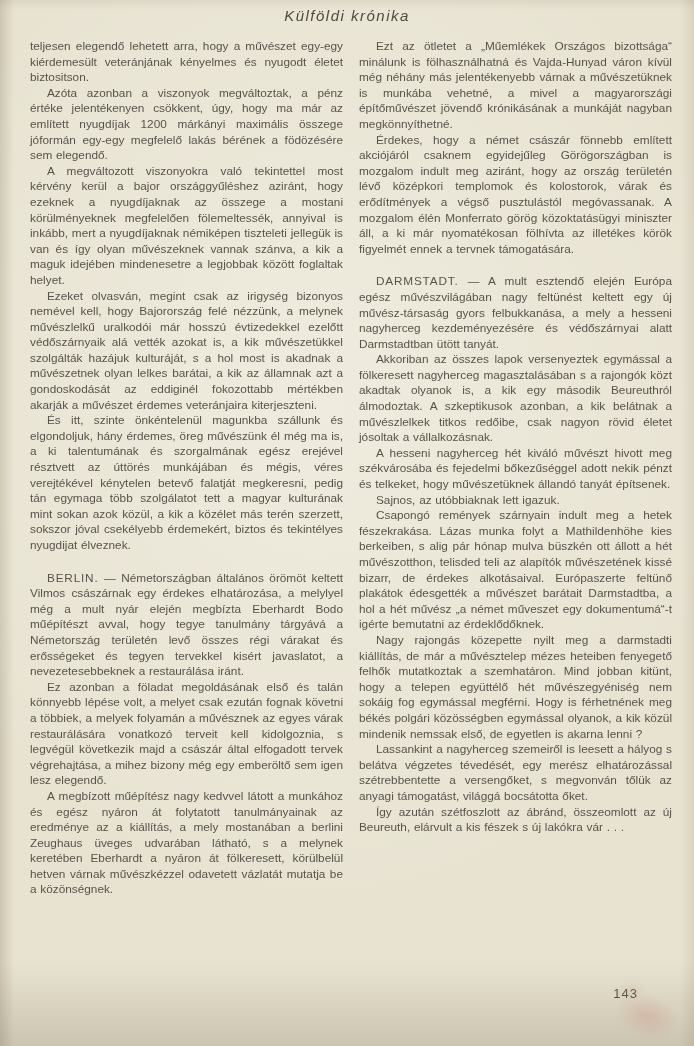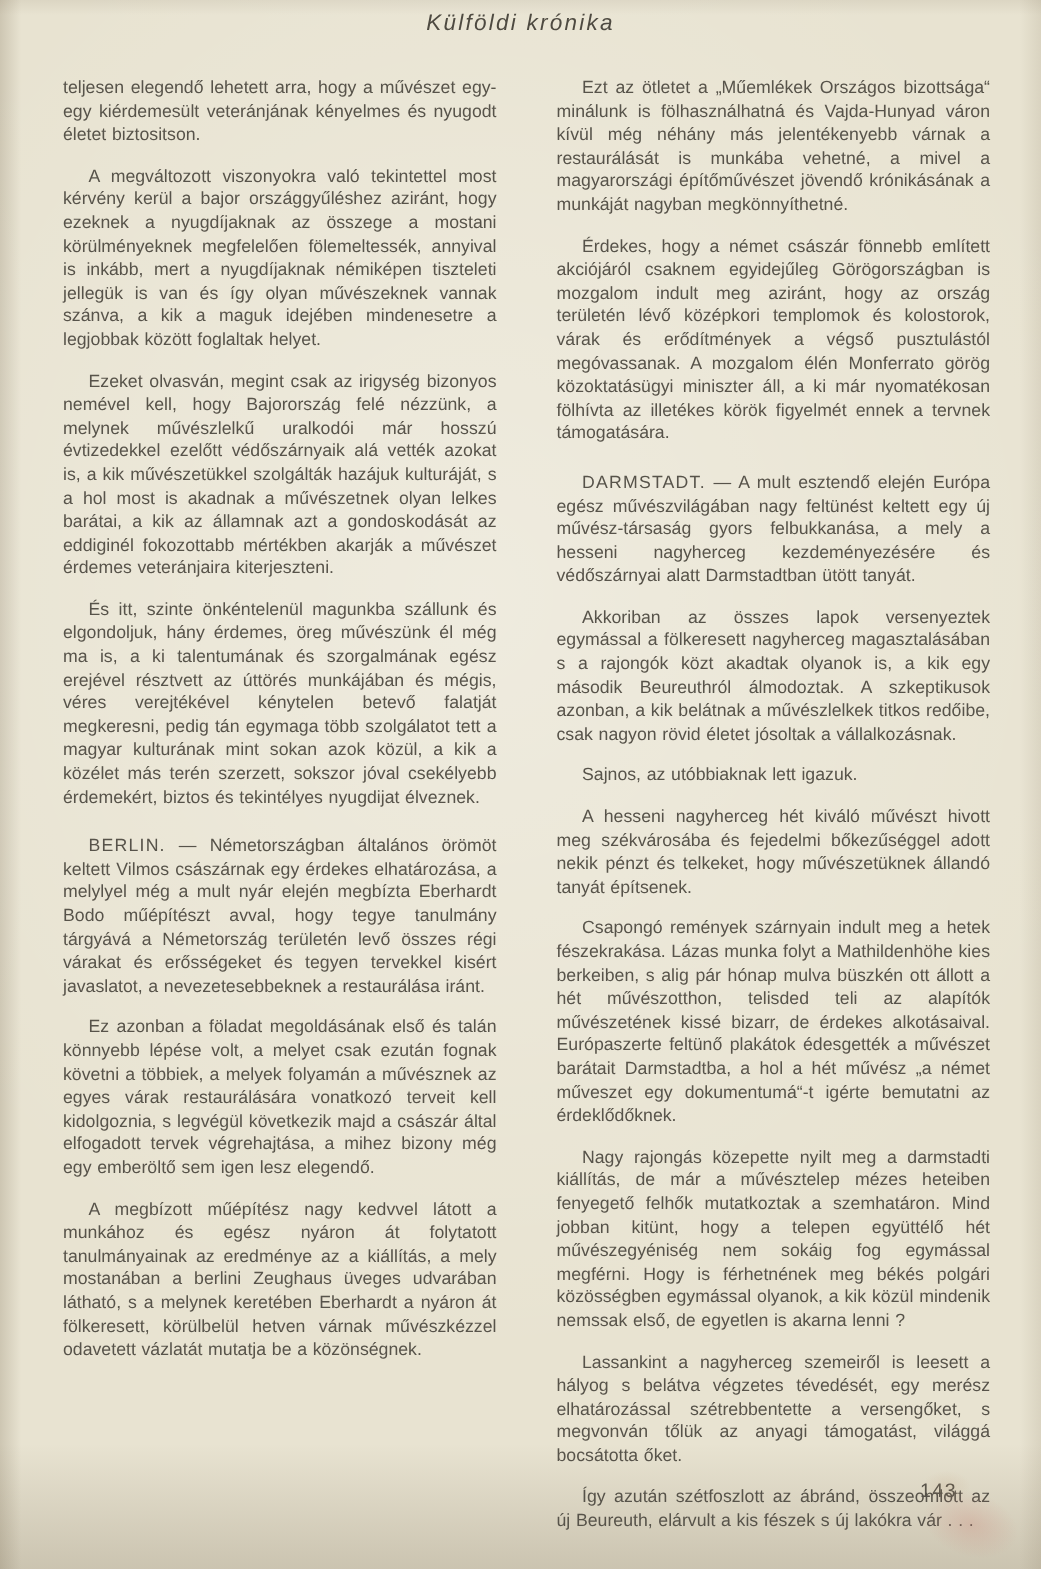--- a/index.html
+++ b/index.html
@@ -37,21 +37,21 @@
   .col {
     width: 313px;
     font-size: 11.8px;
     line-height: 15.6px;
     text-align: justify;
     hyphens: auto;
     -webkit-hyphens: auto;
     word-spacing: 0.5px;
   }
   .col p {
-    margin: 12px;
+    margin: 0;
     text-indent: 17px;
   }
   .col p.cont {
     text-indent: 0;
   }
   .col p.section-start {
     margin-top: 17px;
   }
   .section-lead {
     letter-spacing: 0.8px;
@@ -90,35 +90,36 @@
 <div class="page">
 
   <div class="running-header">
     <span>Külföldi krónika</span>
   </div>
 
   <div class="columns">
 
     <div class="col">
       <p class="cont">teljesen elegendő lehetett arra, hogy a művészet egy-egy kiérdemesült veteránjának kényelmes és nyugodt életet biztositson.</p>
+      <p>Azóta azonban a viszonyok megváltoztak, a pénz értéke jelentékenyen csökkent, úgy, hogy ma már az említett nyugdíjak 1200 márkányi maximális összege jóformán egy-egy megfelelő lakás bérének a födözésére sem elegendő.</p>
       <p>A megváltozott viszonyokra való tekintettel most kérvény kerül a bajor országgyűléshez aziránt, hogy ezeknek a nyugdíjaknak az összege a mostani körülményeknek megfelelően fölemeltessék, annyival is inkább, mert a nyugdíjaknak némiképen tiszteleti jellegük is van és így olyan művészeknek vannak szánva, a kik a maguk idejében mindenesetre a legjobbak között foglaltak helyet.</p>
       <p>Ezeket olvasván, megint csak az irigység bizonyos nemével kell, hogy Bajorország felé nézzünk, a melynek művészlelkű uralkodói már hosszú évtizedekkel ezelőtt védőszárnyaik alá vették azokat is, a kik művészetükkel szolgálták hazájuk kulturáját, s a hol most is akadnak a művészetnek olyan lelkes barátai, a kik az államnak azt a gondoskodását az eddiginél fokozottabb mértékben akarják a művészet érdemes veteránjaira kiterjeszteni.</p>
       <p>És itt, szinte önkéntelenül magunkba szállunk és elgondoljuk, hány érdemes, öreg művészünk él még ma is, a ki talentumának és szorgalmának egész erejével résztvett az úttörés munkájában és mégis, véres verejtékével kénytelen betevő falatját megkeresni, pedig tán egymaga több szolgálatot tett a magyar kulturának mint sokan azok közül, a kik a közélet más terén szerzett, sokszor jóval csekélyebb érdemekért, biztos és tekintélyes nyugdijat élveznek.</p>
       <p class="section-start"><span class="section-lead">BERLIN.</span><span> — Németországban általános örömöt keltett Vilmos császárnak egy érdekes elhatározása, a melylyel még a mult nyár elején megbízta Eberhardt Bodo műépítészt avval, hogy tegye tanulmány tárgyává a Németország területén levő összes régi várakat és erősségeket és tegyen tervekkel kisért javaslatot, a nevezetesebbeknek a restaurálása iránt.</span></p>
       <p>Ez azonban a föladat megoldásának első és talán könnyebb lépése volt, a melyet csak ezután fognak követni a többiek, a melyek folyamán a művésznek az egyes várak restaurálására vonatkozó terveit kell kidolgoznia, s legvégül következik majd a császár által elfogadott tervek végrehajtása, a mihez bizony még egy emberöltő sem igen lesz elegendő.</p>
       <p>A megbízott műépítész nagy kedvvel látott a munkához és egész nyáron át folytatott tanulmányainak az eredménye az a kiállítás, a mely mostanában a berlini Zeughaus üveges udvarában látható, s a melynek keretében Eberhardt a nyáron át fölkeresett, körülbelül hetven várnak művészkézzel odavetett vázlatát mutatja be a közönségnek.</p>
     </div>
 
     <div class="col">
-      <p>Ezt az ötletet a „Műemlékek Országos bizottsága“ minálunk is fölhasználhatná és Vajda-Hunyad váron kívül még néhány más jelentékenyebb várnak a restaurálását is munkába vehetné, a mivel a magyarországi építőművészet jövendő krónikásának a munkáját nagyban megkönnyíthetné.</p>
+      <p>Ezt az ötletet a „Műemlékek Országos bizottsága“ minálunk is fölhasználhatná és Vajda-Hunyad váron kívül még néhány más jelentékenyebb várnak a művészetüknek is munkába vehetné, a mivel a magyarországi építőművészet jövendő krónikásának a munkáját nagyban megkönnyíthetné.</p>
       <p>Érdekes, hogy a német császár fönnebb említett akciójáról csaknem egyidejűleg Görögországban is mozgalom indult meg aziránt, hogy az ország területén lévő középkori templomok és kolostorok, várak és erődítmények a végső pusztulástól megóvassanak. A mozgalom élén Monferrato görög közoktatásügyi miniszter áll, a ki már nyomatékosan fölhívta az illetékes körök figyelmét ennek a tervnek támogatására.</p>
       <p class="section-start"><span class="section-lead">DARMSTADT.</span><span> — A mult esztendő elején Európa egész művészvilágában nagy feltünést keltett egy új művész-társaság gyors felbukkanása, a mely a hesseni nagyherceg kezdeményezésére és védőszárnyai alatt Darmstadtban ütött tanyát.</span></p>
       <p>Akkoriban az összes lapok versenyeztek egymással a fölkeresett nagyherceg magasztalásában s a rajongók közt akadtak olyanok is, a kik egy második Beureuthról álmodoztak. A szkeptikusok azonban, a kik belátnak a művészlelkek titkos redőibe, csak nagyon rövid életet jósoltak a vállalkozásnak.</p>
+      <p>A hesseni nagyherceg hét kiváló művészt hivott meg székvárosába és fejedelmi bőkezűséggel adott nekik pénzt és telkeket, hogy művészetüknek állandó tanyát építsenek.</p>
       <p>Sajnos, az utóbbiaknak lett igazuk.</p>
-      <p>A hesseni nagyherceg hét kiváló művészt hivott meg székvárosába és fejedelmi bőkezűséggel adott nekik pénzt és telkeket, hogy művészetüknek állandó tanyát építsenek.</p>
       <p>Csapongó remények szárnyain indult meg a hetek fészekrakása. Lázas munka folyt a Mathildenhöhe kies berkeiben, s alig pár hónap mulva büszkén ott állott a hét művészotthon, telisded teli az alapítók művészetének kissé bizarr, de érdekes alkotásaival. Európaszerte feltünő plakátok édesgették a művészet barátait Darmstadtba, a hol a hét művész „a német műveszet egy dokumentumá“-t igérte bemutatni az érdeklődőknek.</p>
       <p>Nagy rajongás közepette nyilt meg a darmstadti kiállítás, de már a művésztelep mézes heteiben fenyegető felhők mutatkoztak a szemhatáron. Mind jobban kitünt, hogy a telepen együttélő hét művészegyéniség nem sokáig fog egymással megférni. Hogy is férhetnének meg békés polgári közösségben egymással olyanok, a kik közül mindenik nemssak első, de egyetlen is akarna lenni ?</p>
       <p>Lassankint a nagyherceg szemeiről is leesett a hályog s belátva végzetes tévedését, egy merész elhatározással szétrebbentette a versengőket, s megvonván tőlük az anyagi támogatást, világgá bocsátotta őket.</p>
       <p>Így azután szétfoszlott az ábránd, összeomlott az új Beureuth, elárvult a kis fészek s új lakókra vár . . .</p>
     </div>
 
   </div>
 
   <div class="page-number">143</div>
 

